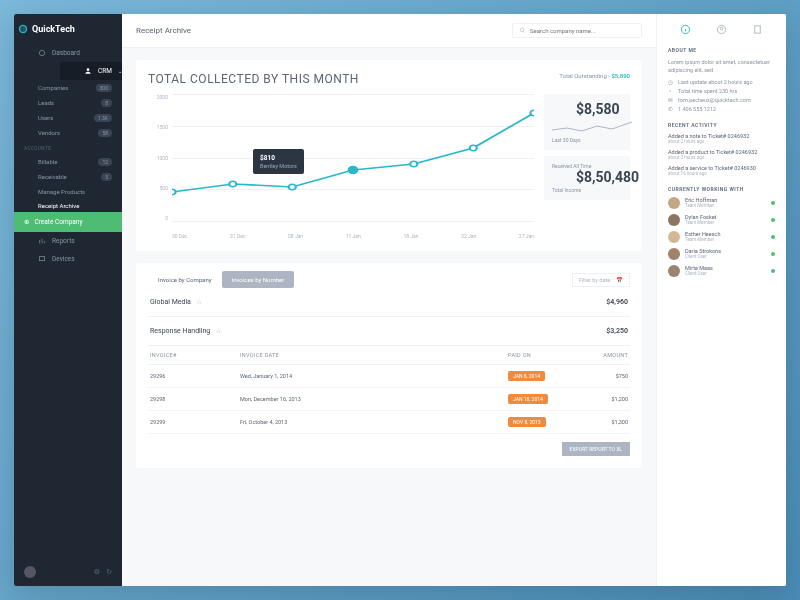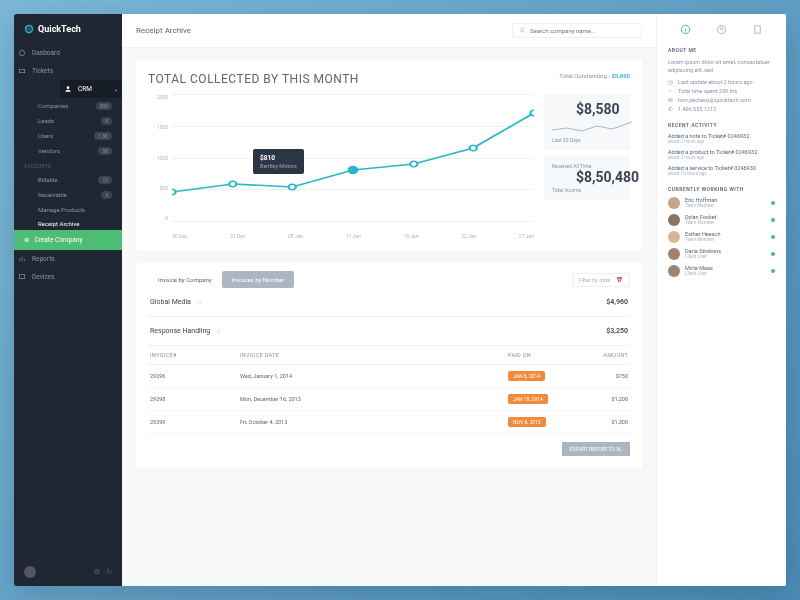--- a/index.html
+++ b/index.html
@@ -1,22 +1,22 @@
 <!DOCTYPE html>
 <html><head>
 <meta charset="utf-8">
 <style>
   * { margin:0; padding:0; box-sizing:border-box; font-family:-apple-system,BlinkMacSystemFont,"Segoe UI",Roboto,sans-serif; }
   body { background:linear-gradient(135deg,#7bb8d9 0%,#4a8bb5 100%); width:800px; height:600px; overflow:hidden; padding:14px; }
   .app { width:772px; height:572px; background:#fff; display:flex; border-radius:2px; box-shadow:0 8px 30px rgba(0,0,0,.15); overflow:hidden; font-size:7px; }
   
   .side { width:108px; background:#1e2732; color:#8a95a5; display:flex; flex-direction:column; flex-shrink:0; }
-  .logo { padding:10px 10px; color:#fff; font-weight:700; font-size:9px; display:flex; align-items:center; gap:4px; }
+  .logo { padding:10px 4px; color:#fff; font-weight:700; font-size:9px; display:flex; align-items:center; gap:4px; }
   .logo svg { width:10px; height:10px; }
-  .nav-item { padding:5px 4px; display:flex; align-items:center; gap:6px; cursor:pointer; font-size:6.5px; }
+  .nav-item { padding:5px 24px; display:flex; align-items:center; gap:6px; cursor:pointer; font-size:6.5px; }
   .nav-item.sel { background:#161d26; color:#fff;margin-left:46px; }
   .nav-item .ico { width:8px; height:8px; display:inline-flex; }
   .nav-item .chev { margin-left:auto; font-size:5px; }
   .nav-sub { padding:3.5px 10px 3.5px 24px; font-size:6px; display:flex; align-items:center; cursor:pointer; }
   .nav-sub.active { color:#fff; }
   .nav-sub .badge { margin-left:auto; background:#3a4553; border-radius:7px; padding:1px 4px; font-size:5px; }
   .nav-group { padding:6px 10px 3px; font-size:4.5px; letter-spacing:.5px; color:#5a6575; }
   .create-btn { background:#4dbd74; color:#fff; padding:6px 10px; display:flex; align-items:center; gap:5px; font-size:6.5px; cursor:pointer; }
   .side-footer { margin-top:auto; padding:8px 10px; display:flex; align-items:center; gap:6px; }
   .side-footer .av { width:12px; height:12px; border-radius:50%; background:#556; }
@@ -98,28 +98,20 @@
       <span>QuickTech</span>
     </div>
     <div class="nav-item">
         <span class="ico">
           <svg viewBox="0 0 24 24">
             <circle cx="12" cy="12" r="8" fill="none" stroke="#8a95a5" stroke-width="2"></circle>
           </svg>
         </span>
         <span>Dasboard</span>
       </div>
-    <div class="nav-item">
-        <span class="ico">
-          <svg viewBox="0 0 24 24">
-            <rect x="4" y="7" width="16" height="10" fill="none" stroke="#8a95a5" stroke-width="2"></rect>
-          </svg>
-        </span>
-        <span>Tickets</span>
-      </div>
 
     <div class="nav-item sel">
         <span class="ico">
           <svg viewBox="0 0 24 24">
             <circle cx="12" cy="8" r="4" fill="#fff"></circle>
             <path d="M4 20c0-4 4-6 8-6s8 2 8 6" fill="#fff"></path>
           </svg>
         </span>
         <span>CRM</span>
         <span class="chev">⌄</span>

